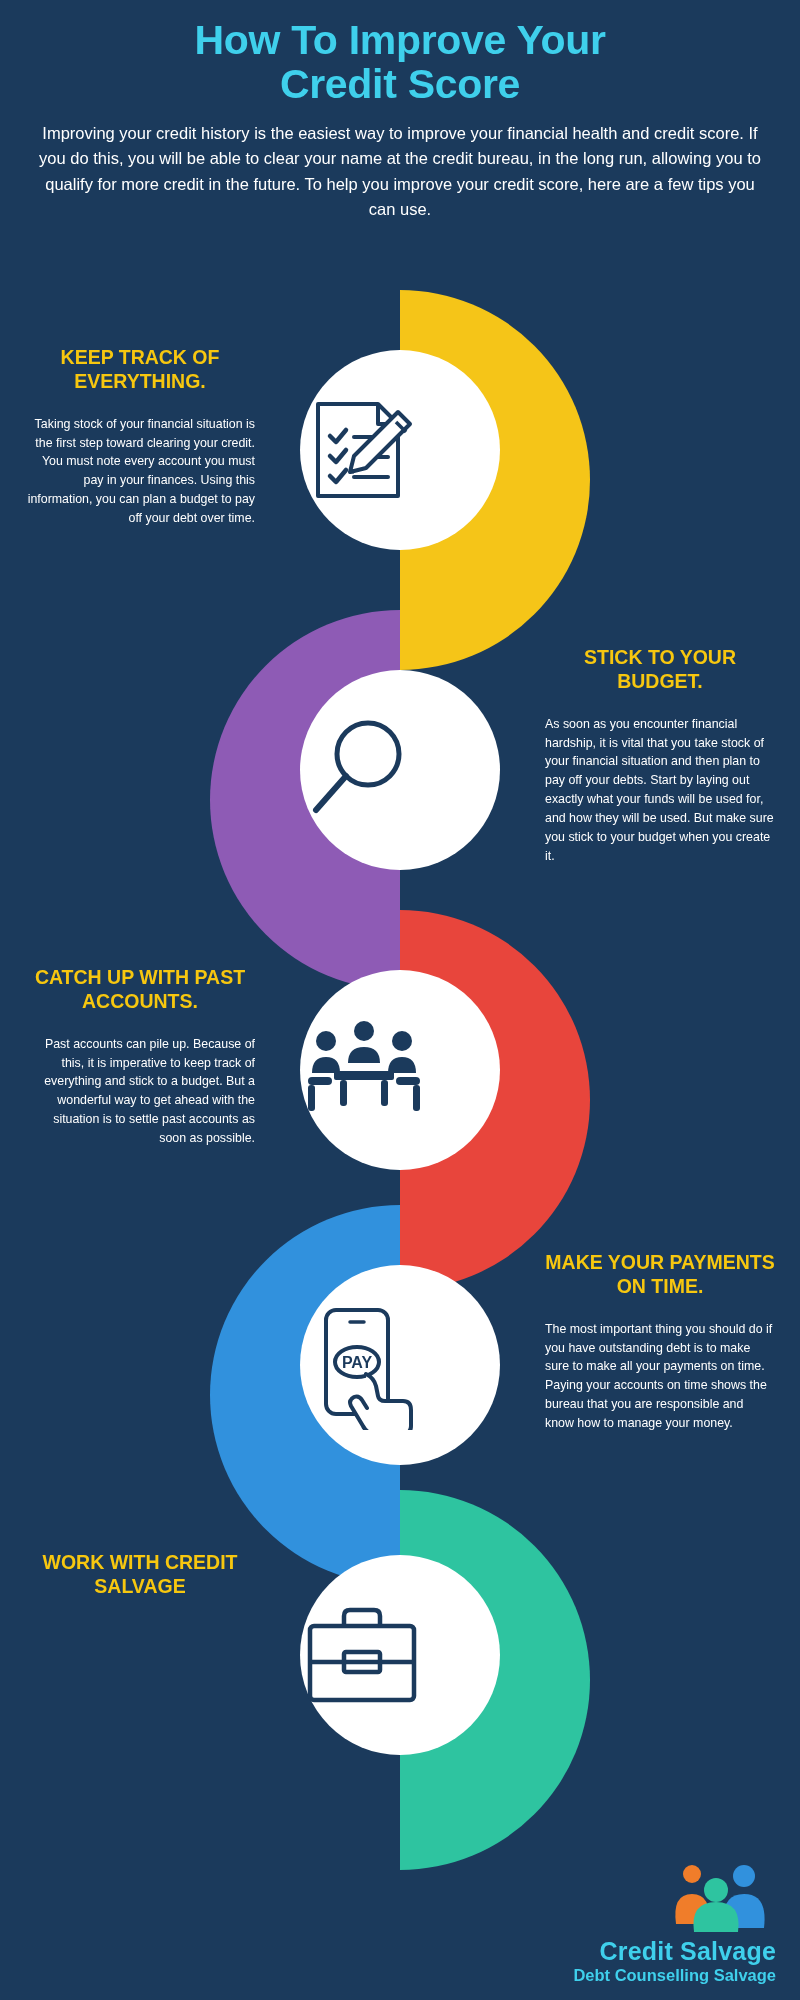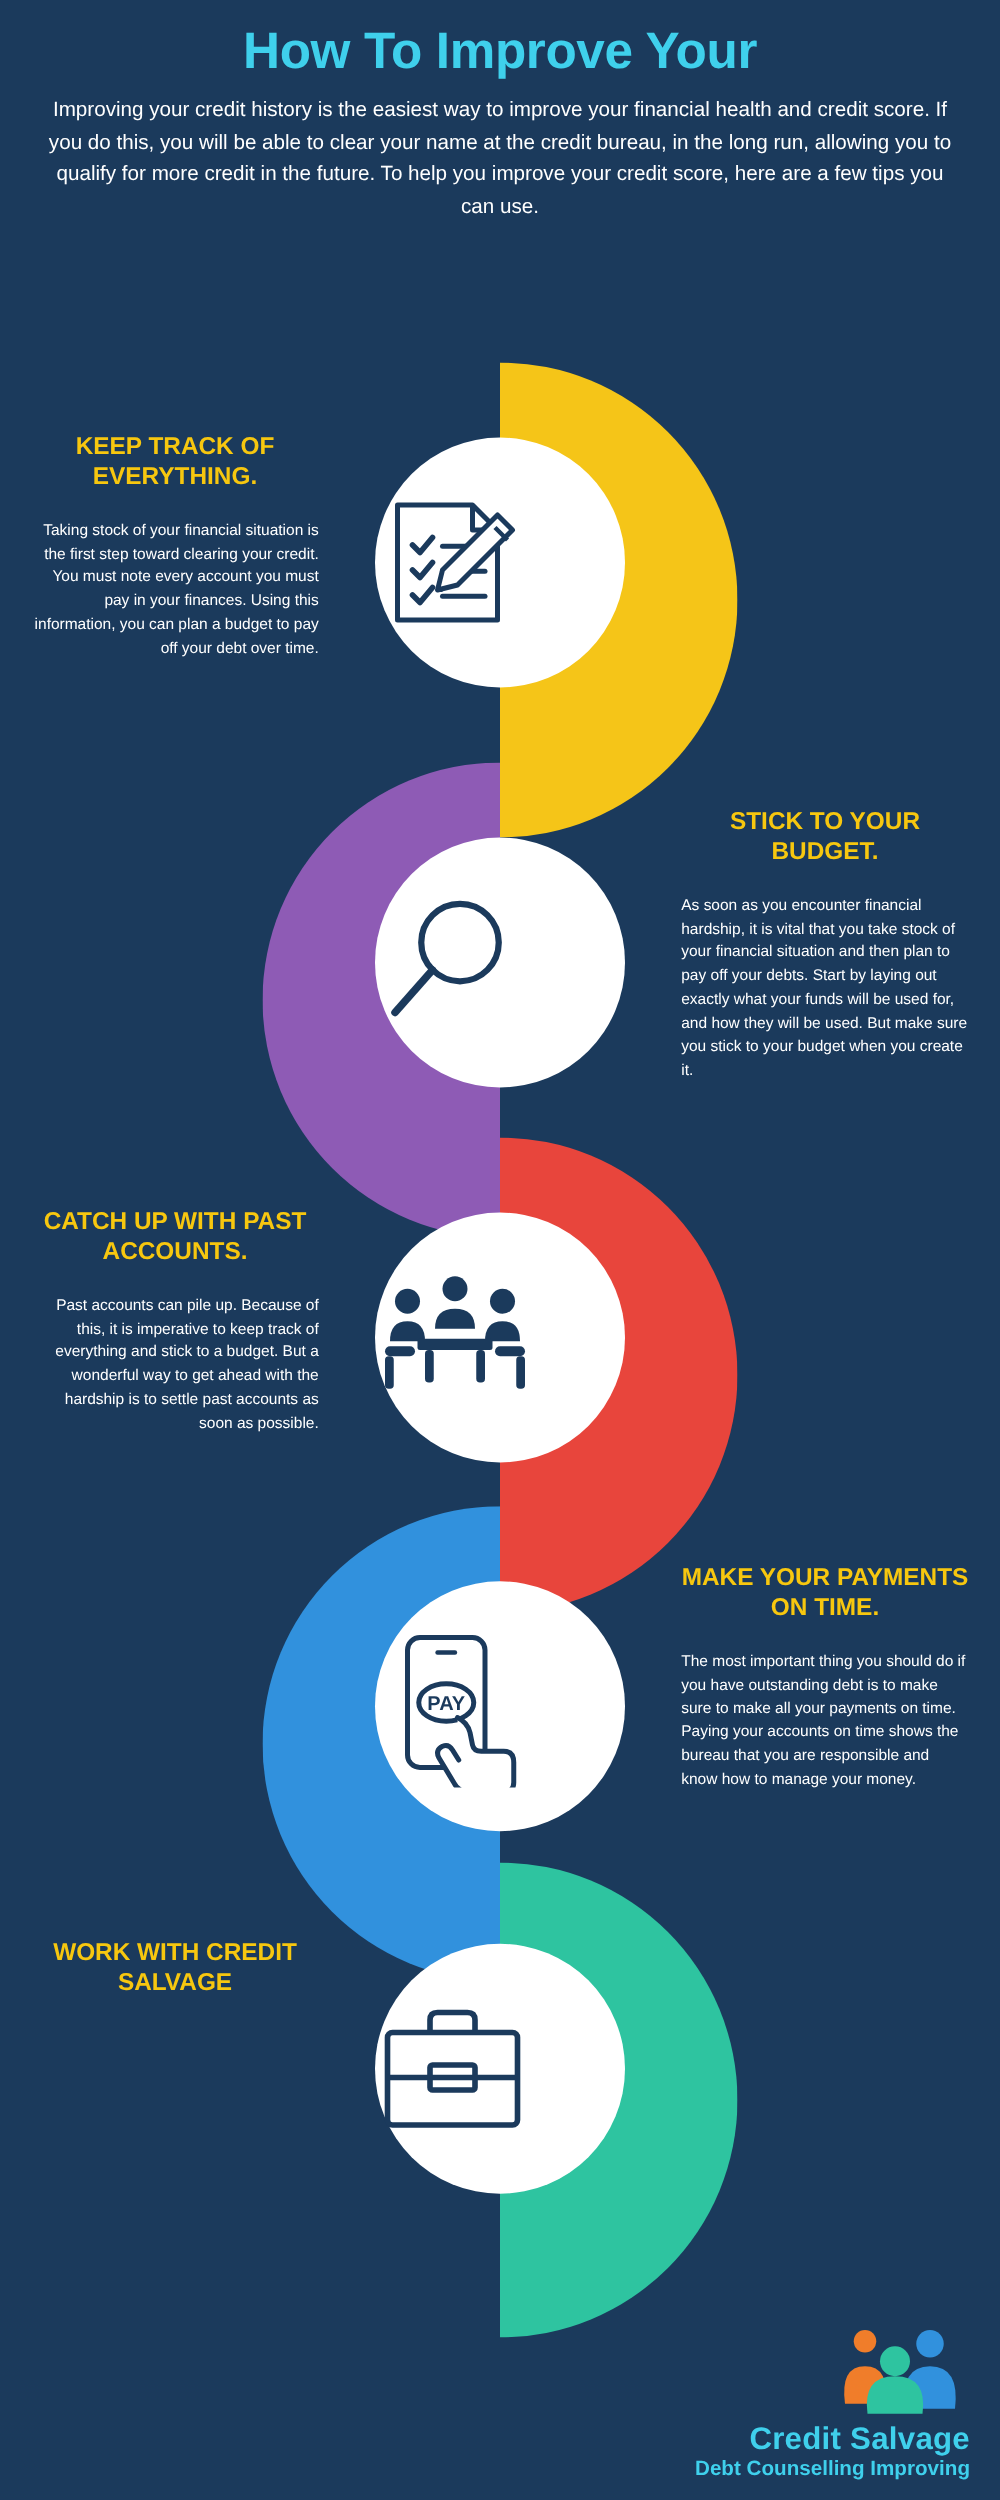--- a/index.html
+++ b/index.html
@@ -124,20 +124,21 @@
   }
 </style>
 </head>
 <body>
 
 <div id="infographic">
 
   <div class="header">
     <div class="title">
       <div>How To Improve Your</div>
+      <div>Credit Score</div>
     </div>
     <p class="intro">Improving your credit history is the easiest way to improve your financial health and credit score. If you do this, you will be able to clear your name at the credit bureau, in the long run, allowing you to qualify for more credit in the future. To help you improve your credit score, here are a few tips you can use.</p>
   </div>
 
   <div class="timeline">
 
     <div class="arc right" style="top:290px;">
       <i style="background:#f5c518;"></i>
     </div>
 
@@ -213,21 +214,21 @@
 
           <rect x="8" y="62" width="24" height="8" rx="4"></rect>
           <rect x="8" y="70" width="7" height="26" rx="3"></rect>
           <rect x="96" y="62" width="24" height="8" rx="4"></rect>
           <rect x="113" y="70" width="7" height="26" rx="3"></rect>
         </svg>
       </span>
     </div>
     <div class="step-text left" style="top:965px;">
       <div class="step-head c">CATCH UP WITH PAST ACCOUNTS.</div>
-      <div class="step-body">Past accounts can pile up. Because of this, it is imperative to keep track of everything and stick to a budget. But a wonderful way to get ahead with the hardship is to settle past accounts as soon as possible.</div>
+      <div class="step-body">Past accounts can pile up. Because of this, it is imperative to keep track of everything and stick to a budget. But a wonderful way to get ahead with the situation is to settle past accounts as soon as possible.</div>
     </div>
 
     <div class="node" style="top:1265px;">
       <span>
         <svg width="130" height="130" viewBox="0 0 130 130" fill="none" stroke="#1b3a5c" stroke-width="4">
           <rect x="26" y="10" width="62" height="104" rx="10"></rect>
           <line x1="50" y1="22" x2="64" y2="22" stroke-width="3.5" stroke-linecap="round"></line>
           <ellipse cx="57" cy="62" rx="22" ry="15"></ellipse>
           <text x="57" y="68" font-family="Liberation Sans, sans-serif" font-size="16" font-weight="bold" fill="#1b3a5c" stroke="none" text-anchor="middle">PAY</text>
 
@@ -261,16 +262,16 @@
       <svg width="110" height="74" viewBox="0 0 110 74">
         <circle cx="28" cy="14" r="9" fill="#f07d2a"></circle>
         <path d="M12 64 q-4-30 16-30 q20 0 16 30 z" fill="#f07d2a"></path>
         <circle cx="80" cy="16" r="11" fill="#3191dd"></circle>
         <path d="M60 68 q-4-34 20-34 q24 0 20 34 z" fill="#3191dd"></path>
         <circle cx="52" cy="30" r="12" fill="#2ec4a0"></circle>
         <path d="M30 72 q-4-30 22-30 q26 0 22 30 z" fill="#2ec4a0"></path>
       </svg>
     </div>
     <div class="logo-name">Credit Salvage</div>
-    <div class="logo-sub">Debt Counselling Improving</div>
+    <div class="logo-sub">Debt Counselling Salvage</div>
   </div>
 
 </div>
 
 </body></html>

